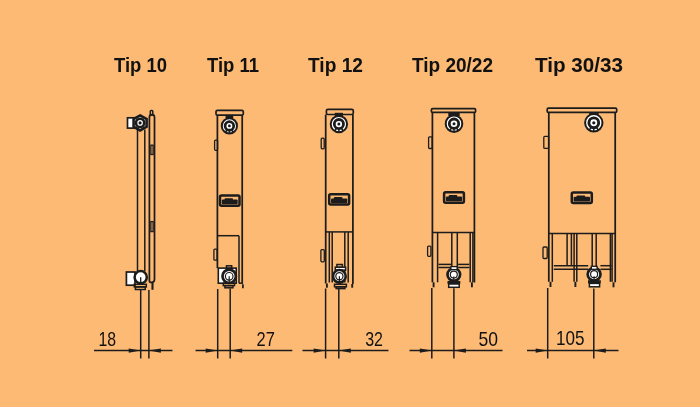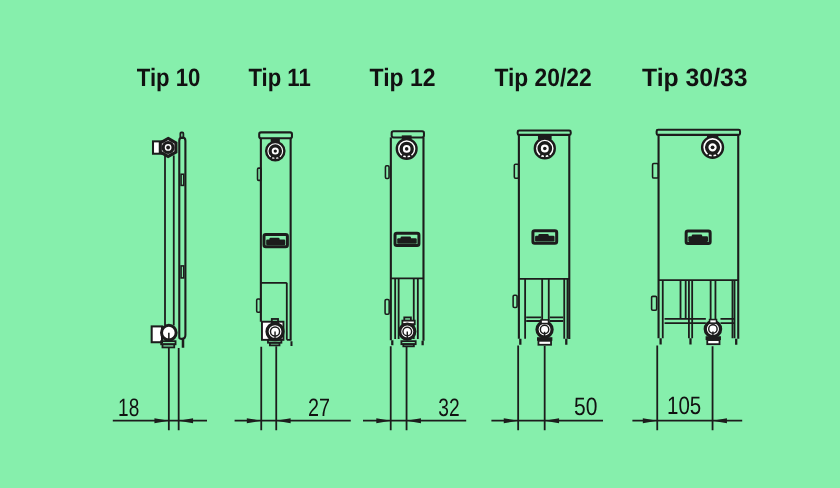--- a/index.html
+++ b/index.html
@@ -1,16 +1,16 @@
 <!DOCTYPE html>
 <html><head>
 <meta charset="utf-8">
 <style>
   html,body{margin:0;padding:0;background:#ffffff;}
-  #page{width:700px;height:407px;position:relative;background:#86efac;font-family:"Liberation Sans", sans-serif;}
+  #page{width:700px;height:407px;position:relative;background:#fdba74;font-family:"Liberation Sans", sans-serif;}
   svg{position:absolute;top:0;left:0;}
   text{fill:#111;}
 </style>
 </head>
 <body>
 <div id="page">
 <svg width="700" height="407" viewBox="0 0 700 407" font-family="Liberation Sans, sans-serif">
 <g stroke="#1c1c1c" stroke-width="1.75" fill="none" stroke-linecap="butt">
 
 <g stroke="none">

